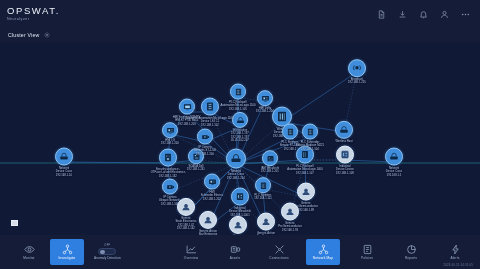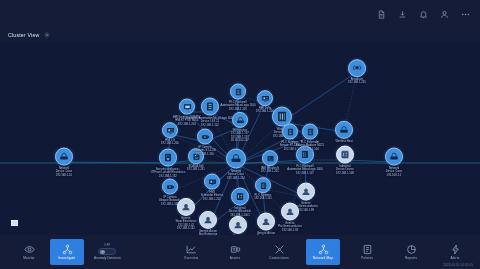--- a/index.html
+++ b/index.html
@@ -108,20 +108,24 @@
   #anom .bl{ font-size:3.2px;color:#9fb0cc; }
   #rightgroup{ margin-left:auto; display:flex; align-items:center; gap:10px; padding-right:8px;}
   #stamp{
     position:absolute; right:7px; bottom:2px; font-size:2.8px; color:#6d7d9c; letter-spacing:.2px;
   }
 </style>
 </head>
 <body>
 
 <div id="topbar">
+  <div id="brand">
+    <div class="wordmark">OPSWAT.</div>
+    <div class="sub">Neuralyzer</div>
+  </div>
   <div id="topicons">
     <span class="ti">
         <svg viewBox="0 0 16 16" fill="none" stroke="#b6c4de" stroke-width="1.3">
           <path d="M4 1.5h5l3 3v10h-8z"></path>
           <path d="M9 1.5v3h3"></path>
           <path d="M6 8h4M6 10.5h4"></path>
         </svg>
       </span>
     <span class="ti">
         <svg viewBox="0 0 16 16" fill="none" stroke="#b6c4de" stroke-width="1.3">

